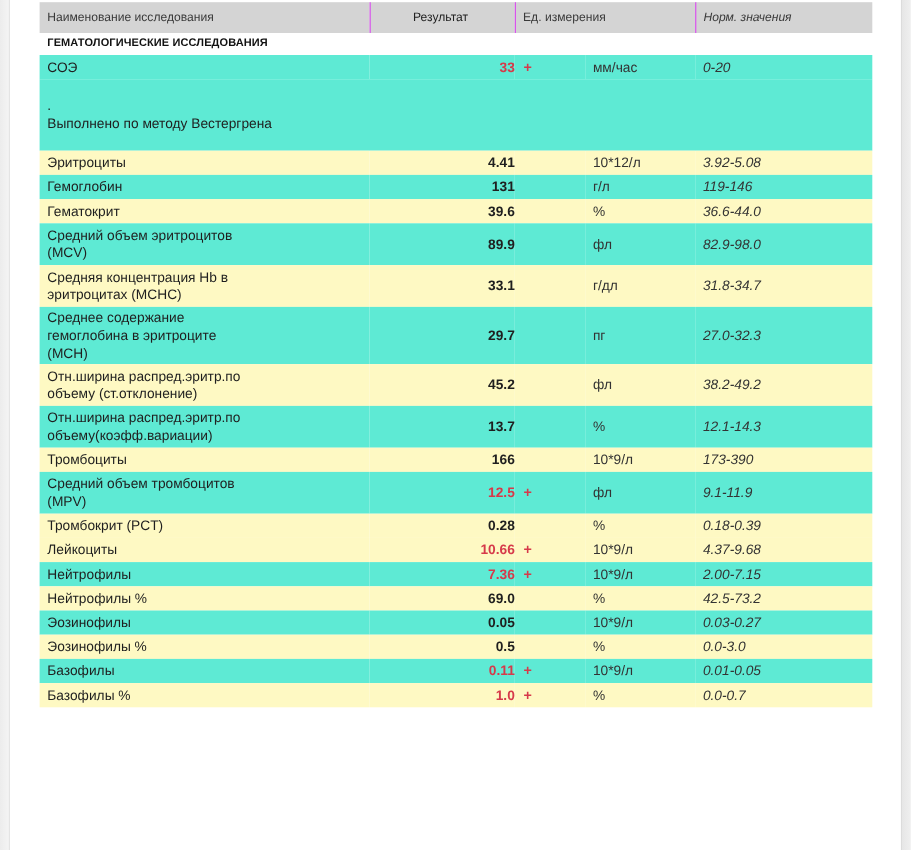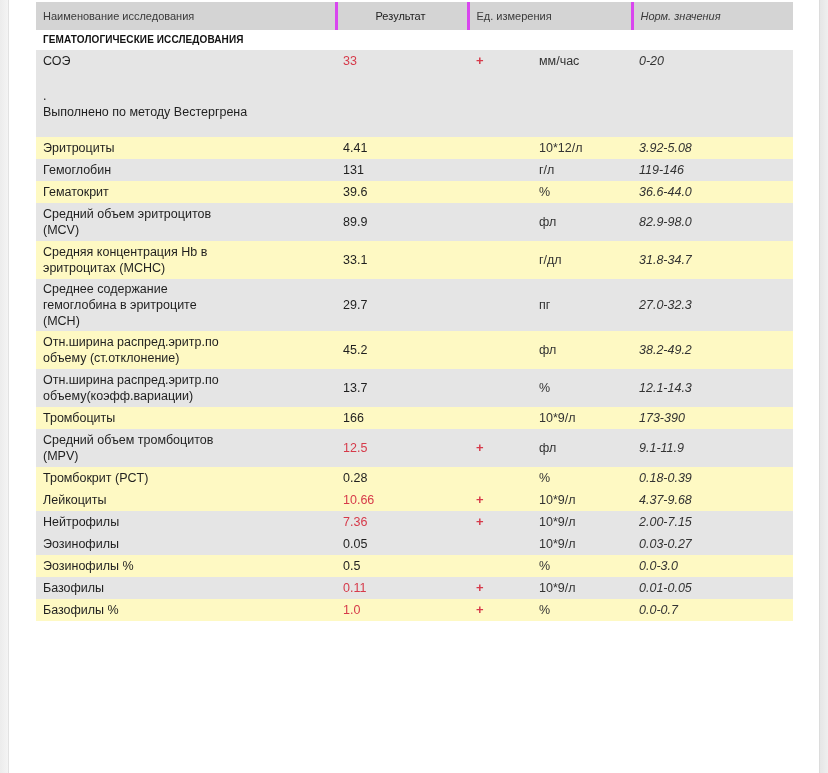--- a/index.html
+++ b/index.html
@@ -34,44 +34,45 @@
     col.c-unit2 { width: 64px; }
     col.c-norm { width: 161px; }
     th {
       background: #d4d4d4;
       font-weight: normal;
       font-size: 11px;
       color: #3a3a3a;
       height: 28px;
       text-align: left;
       padding: 0 0 0 7px;
-      border-right: 3px solid #d946ef;
+      border-right: 1px solid #d946ef;
     }
     th.res { text-align: center; font-weight: normal; color: #222; padding-right: 10px; }
     th.norm { border-right: none; font-style: italic; }
     tr.section td {
       background: #ffffff;
       font-weight: bold;
       font-size: 10px;
       color: #111;
       height: 20px;
       padding: 0 0 0 7px;
       letter-spacing: 0.1px;
     }
     td {
       font-size: 12.5px;
       padding: 0 0 0 7px;
       vertical-align: middle;
       line-height: 16px;
     }
-    tr.g td { background: #e5e5e5; }
+    tr.g td { background: #5eead4; }
     tr.w td { background: #fef9c3; }
     td.name { color: #1f1f1f; }
     td.res {
-      font-weight: normal;
+      text-align: right;
+      font-weight: bold;
       color: #1f1f1f;
       padding-right: 0;
       white-space: nowrap;
     }
     td.res.abn { color: #d63a4a; }
     td.flag {
       color: #d63a4a;
       font-weight: bold;
       font-size: 13px;
       padding-left: 8px;
@@ -211,20 +212,27 @@
         <td class="unit">10*9/л</td>
         <td class="norm">4.37-9.68</td>
       </tr>
       <tr class="g h1">
         <td class="name">Нейтрофилы</td>
         <td class="res abn">7.36</td>
         <td class="flag">+</td>
         <td class="unit">10*9/л</td>
         <td class="norm">2.00-7.15</td>
       </tr>
+      <tr class="w h1">
+        <td class="name">Нейтрофилы %</td>
+        <td class="res">69.0</td>
+        <td class="flag"></td>
+        <td class="unit">%</td>
+        <td class="norm">42.5-73.2</td>
+      </tr>
       <tr class="g h1">
         <td class="name">Эозинофилы</td>
         <td class="res">0.05</td>
         <td class="flag"></td>
         <td class="unit">10*9/л</td>
         <td class="norm">0.03-0.27</td>
       </tr>
       <tr class="w h1">
         <td class="name">Эозинофилы %</td>
         <td class="res">0.5</td>

